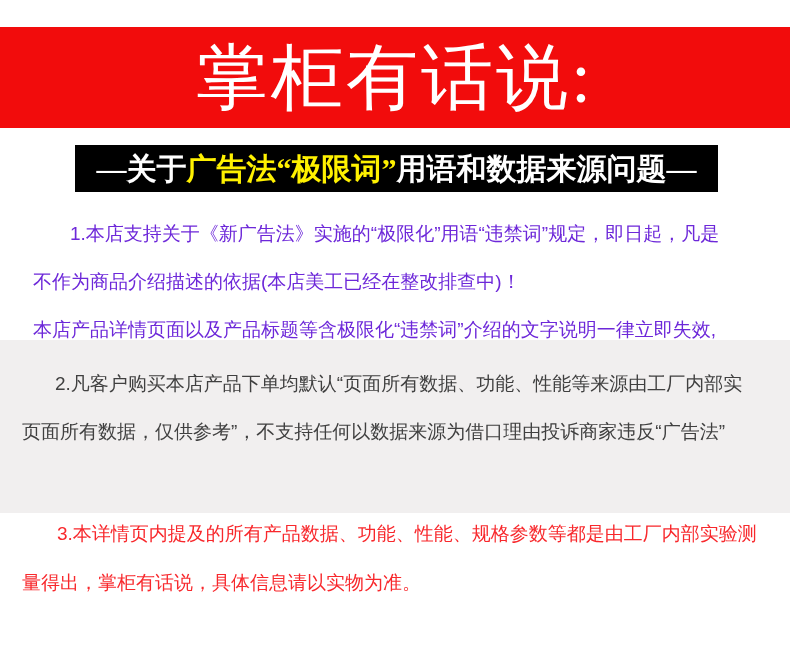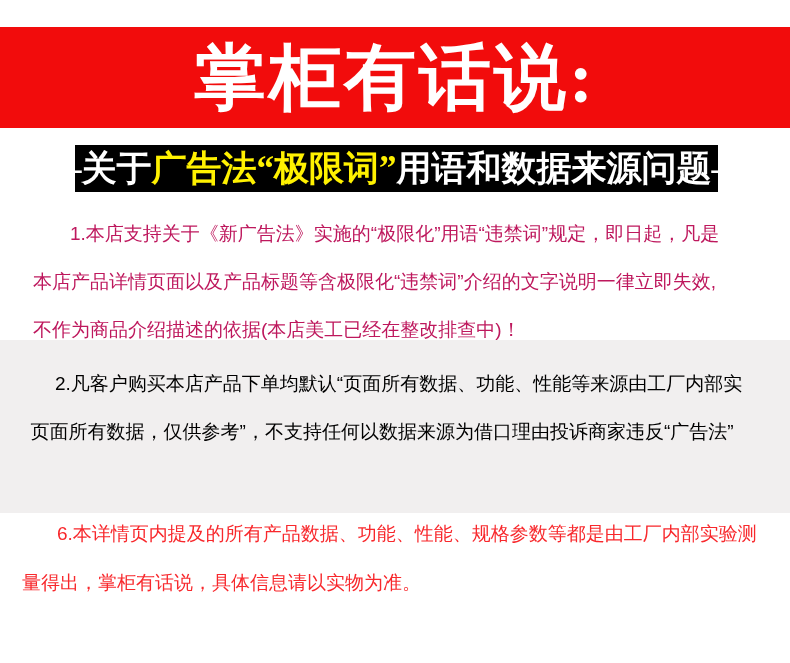--- a/index.html
+++ b/index.html
@@ -14,58 +14,58 @@
   .banner {
     position: absolute;
     left: 0; top: 27px;
     width: 790px; height: 101px;
     background: #f20c0c;
     display: flex; align-items: center; justify-content: center;
   }
   .banner-title {
     color: #ffffff;
     font-family: "Liberation Serif", "DejaVu Serif", serif;
-    font-weight: bold;
+    font-weight: normal;
     font-size: 72px;
     letter-spacing: 3px;
     white-space: nowrap;
     line-height: 1;
   }
   .subtitle-bar {
     position: absolute;
     left: 75px; top: 145px;
     width: 643px; height: 47px;
     background: #000000;
     display: flex; align-items: center; justify-content: center;
   }
   .subtitle-text {
     font-family: "Liberation Serif", "DejaVu Serif", serif;
     font-weight: bold;
-    font-size: 35px;
+    font-size: 30px;
     white-space: nowrap;
     line-height: 1;
   }
   .seg-white { color: #ffffff; }
   .seg-yellow { color: #fff100; }
   .gray-band {
     position: absolute;
     left: 0; top: 340px;
     width: 790px; height: 173px;
     background: #f1efef;
   }
   .para {
     position: absolute;
     font-size: 19px;
     white-space: nowrap;
   }
   .para .line { display: block; }
-  .para-1 { left: 33px; top: 210px; color: #be185d; }
+  .para-1 { left: 33px; top: 210px; color: #6d28d9; }
   .para-1 .line { height: 48px; line-height: 48px; }
   .para-1 .line:first-child { text-indent: 37px; }
-  .para-2 { left: 22px; top: 360px; color: #000000; text-align: center; }
+  .para-2 { left: 22px; top: 360px; color: #404040; }
   .para-2 .line { height: 48px; line-height: 48px; }
   .para-2 .line:first-child { text-indent: 33px; }
   .para-3 { left: 22px; top: 509px; color: #f8282c; }
   .para-3 .line { height: 49px; line-height: 49px; }
   .para-3 .line:first-child { text-indent: 35px; }
 </style>
 </head>
 <body>
 
 <div class="page">
@@ -77,27 +77,27 @@
   <div class="subtitle-bar">
     <div class="subtitle-text">
       <span class="seg-white">—关于</span><span class="seg-yellow">广告法“极限词”</span><span class="seg-white">用语和数据来源问题—</span>
     </div>
   </div>
 
   <div class="gray-band"></div>
 
   <div class="para para-1">
     <span class="line">1.本店支持关于《新广告法》实施的“极限化”用语“违禁词”规定，即日起，凡是</span>
+    <span class="line">不作为商品介绍描述的依据(本店美工已经在整改排查中)！</span>
     <span class="line">本店产品详情页面以及产品标题等含极限化“违禁词”介绍的文字说明一律立即失效,</span>
-    <span class="line">不作为商品介绍描述的依据(本店美工已经在整改排查中)！</span>
   </div>
 
   <div class="para para-2">
     <span class="line">2.凡客户购买本店产品下单均默认“页面所有数据、功能、性能等来源由工厂内部实</span>
     <span class="line">页面所有数据，仅供参考”，不支持任何以数据来源为借口理由投诉商家违反“广告法”</span>
   </div>
 
   <div class="para para-3">
-    <span class="line">6.本详情页内提及的所有产品数据、功能、性能、规格参数等都是由工厂内部实验测</span>
+    <span class="line">3.本详情页内提及的所有产品数据、功能、性能、规格参数等都是由工厂内部实验测</span>
     <span class="line">量得出，掌柜有话说，具体信息请以实物为准。</span>
   </div>
 
 </div>
 
 </body></html>

